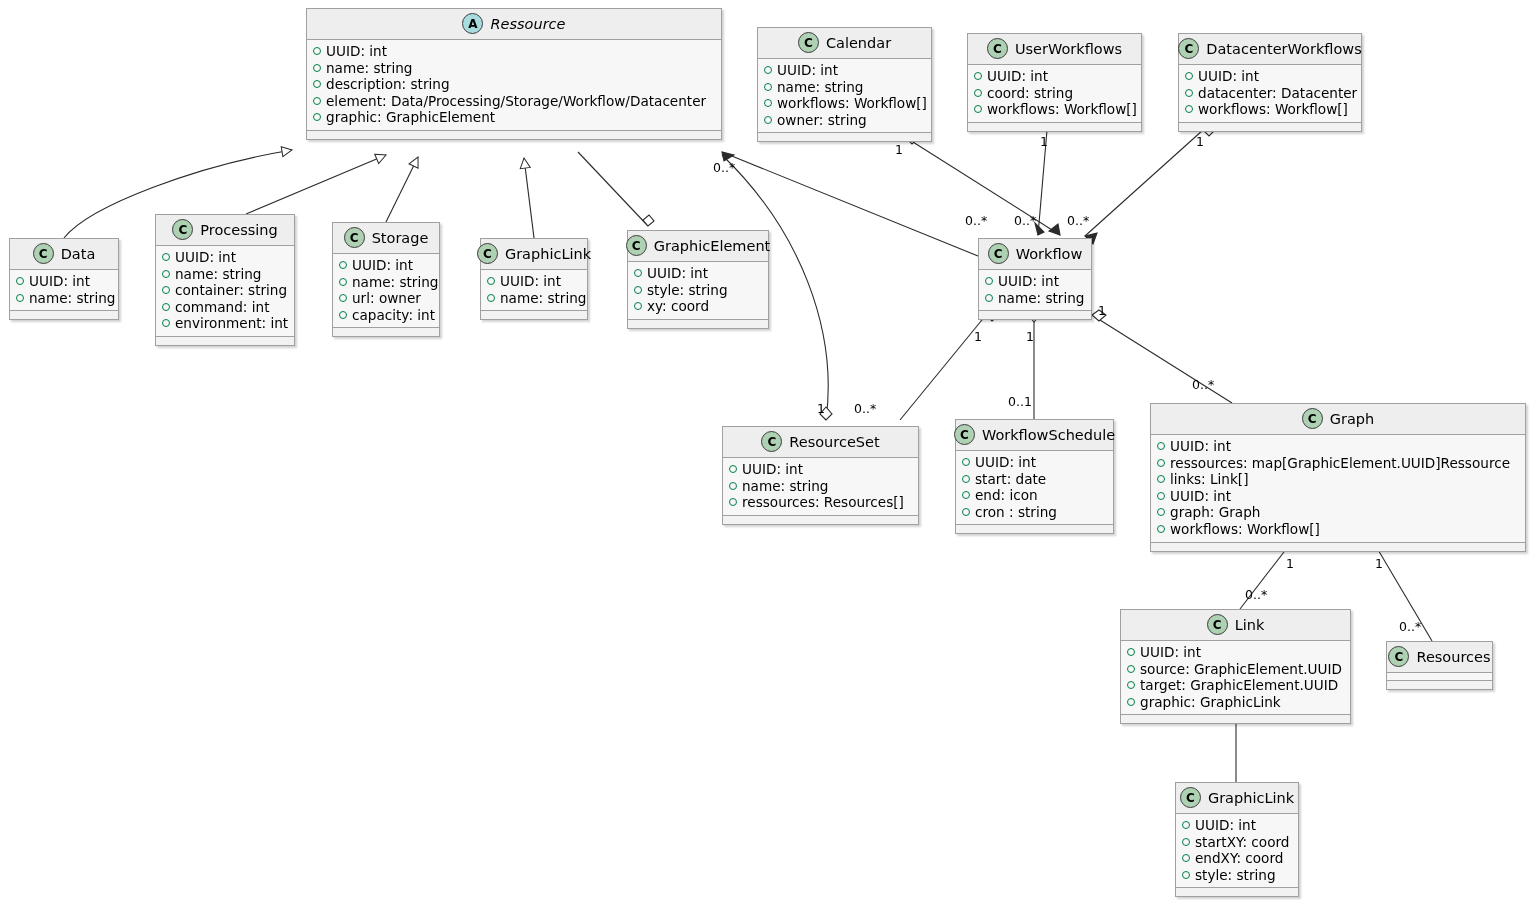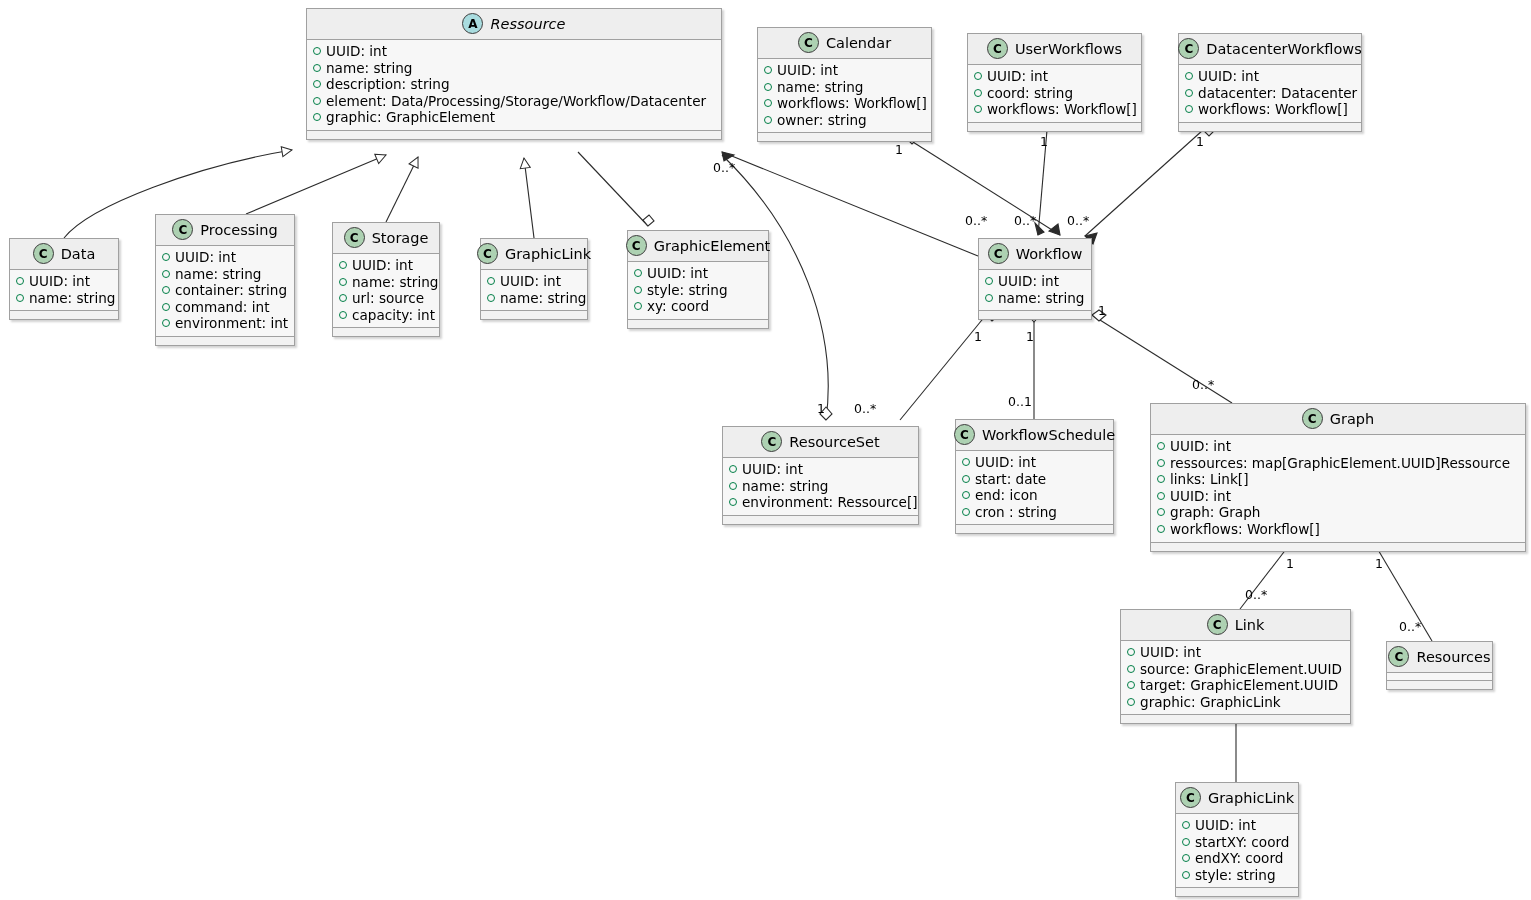--- a/index.html
+++ b/index.html
@@ -241,21 +241,21 @@
           <div class="arow">
             <span class="dot"></span>
             <span>UUID: int</span>
           </div>
           <div class="arow">
             <span class="dot"></span>
             <span>name: string</span>
           </div>
           <div class="arow">
             <span class="dot"></span>
-            <span>url: source</span>
+            <span>url: owner</span>
           </div>
           <div class="arow">
             <span class="dot"></span>
             <span>capacity: int</span>
           </div>
         </div>
         <div class="foot"></div>
       </div>
       <div class="umlclass" style="left: 480px; top: 238px; width: 108px;">
         <div class="hdr">
@@ -321,21 +321,21 @@
           <div class="arow">
             <span class="dot"></span>
             <span>UUID: int</span>
           </div>
           <div class="arow">
             <span class="dot"></span>
             <span>name: string</span>
           </div>
           <div class="arow">
             <span class="dot"></span>
-            <span>environment: Ressource[]</span>
+            <span>ressources: Resources[]</span>
           </div>
         </div>
         <div class="foot"></div>
       </div>
       <div class="umlclass" style="left: 955px; top: 419px; width: 159px;">
         <div class="hdr">
           <span class="badge c">C</span>
           <span class="nm">WorkflowSchedule</span>
         </div>
         <div class="attrs">

